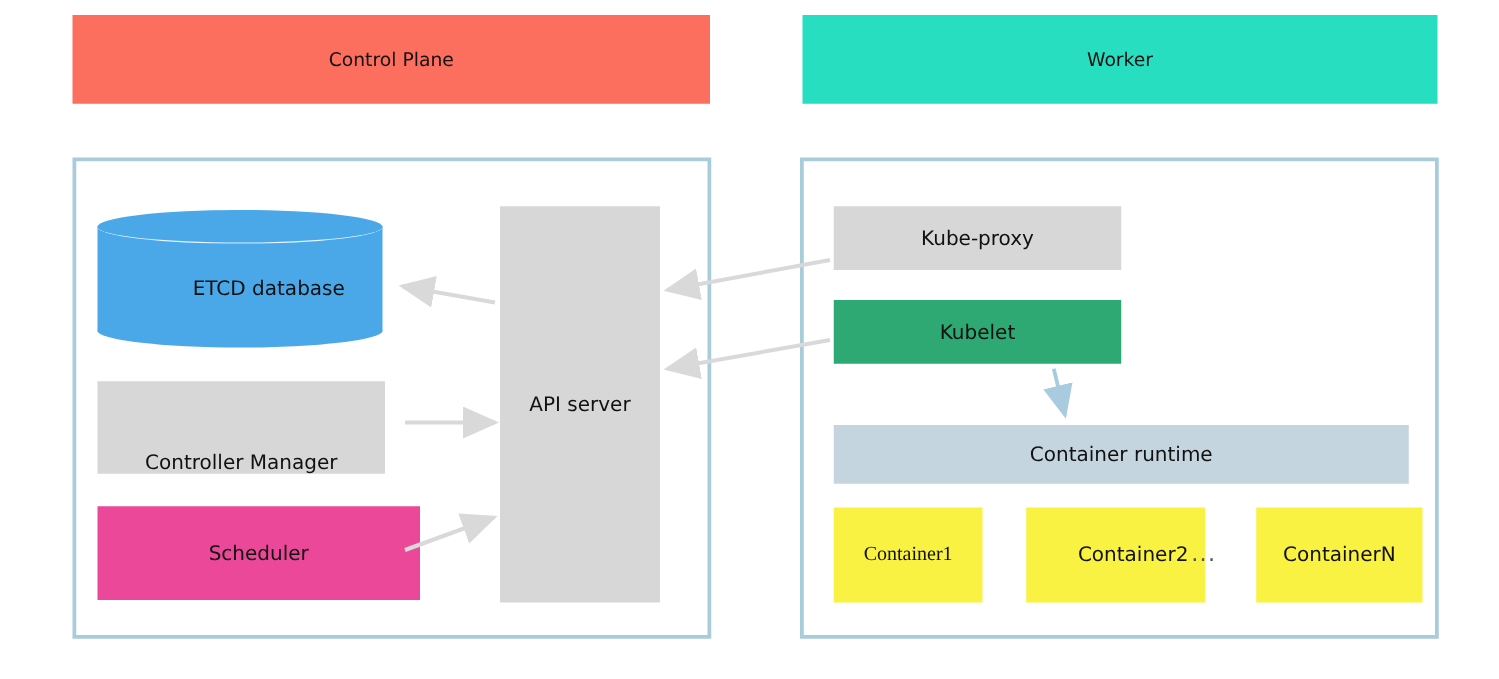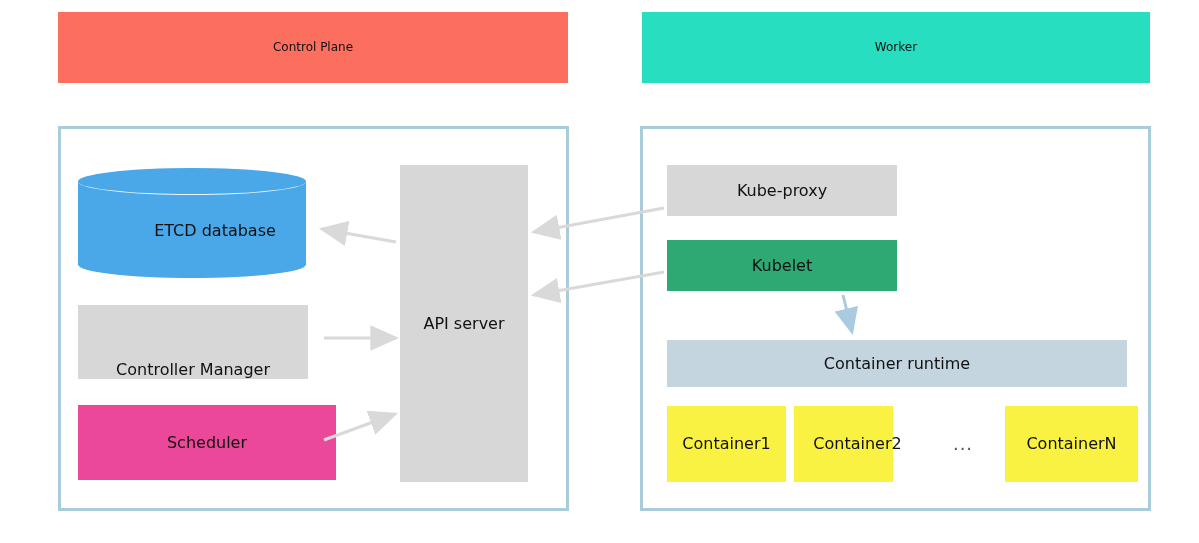--- a/index.html
+++ b/index.html
@@ -25,21 +25,21 @@
     align-items: center;
     justify-content: center;
     text-align: center;
     color: #111111;
     font-family: "DejaVu Sans", sans-serif;
     font-size: 16px;
     line-height: 1.2;
   }
   
   .banner {
-    font-size: 12px;
+    font-size: 15px;
   }
   #banner-control-plane {
     left: 58px;
     top: 12px;
     width: 510px;
     height: 71px;
     background: #fc6e5e;
   }
   #banner-worker {
     left: 642px;
@@ -162,22 +162,22 @@
     top: 340px;
     width: 460px;
     height: 47px;
     background: #c5d5e0;
   }
   .container-box {
     background: #f9f242;
     top: 406px;
     height: 76px;
   }
-  #node-container-1 { left: 667px; width: 119px; }
-  #node-container-2 { left: 794px; width: 99px; padding-left: 28px; }
+  #node-container-1 { left: 667px; width: 119px; font-family: Liberation Serif, serif; }
+  #node-container-2 { left: 821px; width: 143px; padding-left: 28px; }
   #node-container-n { left: 1005px; width: 133px; }
   #node-container-ellipsis {
     left: 938px;
     top: 406px;
     width: 50px;
     height: 76px;
     background: transparent;
     color: #555555;
     font-size: 18px;
     letter-spacing: 1px;

